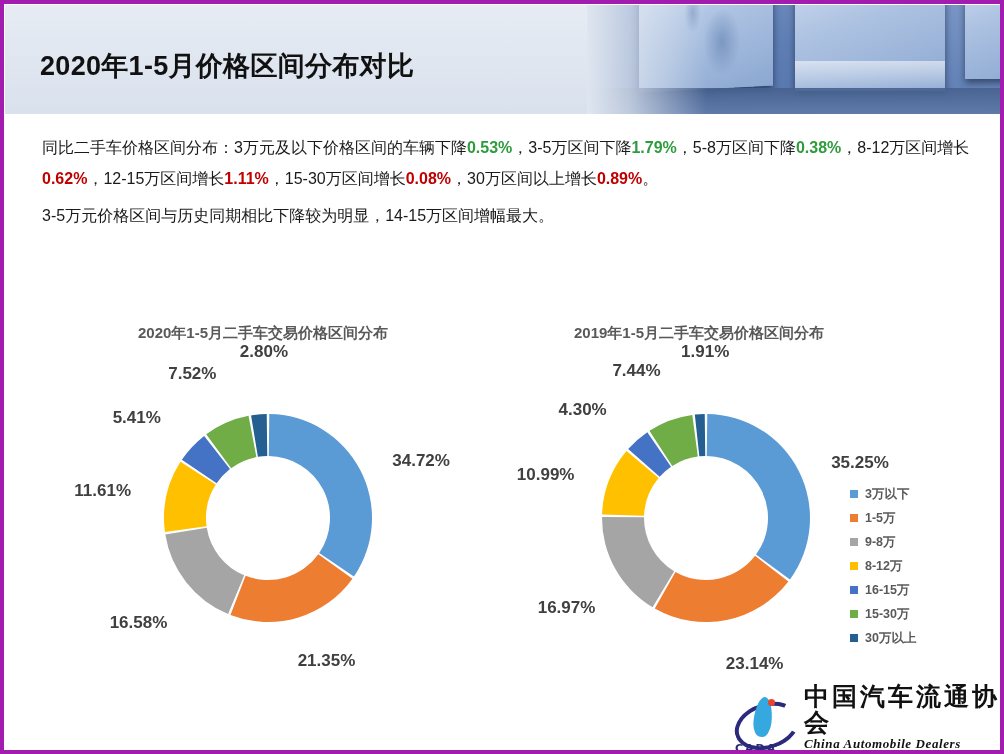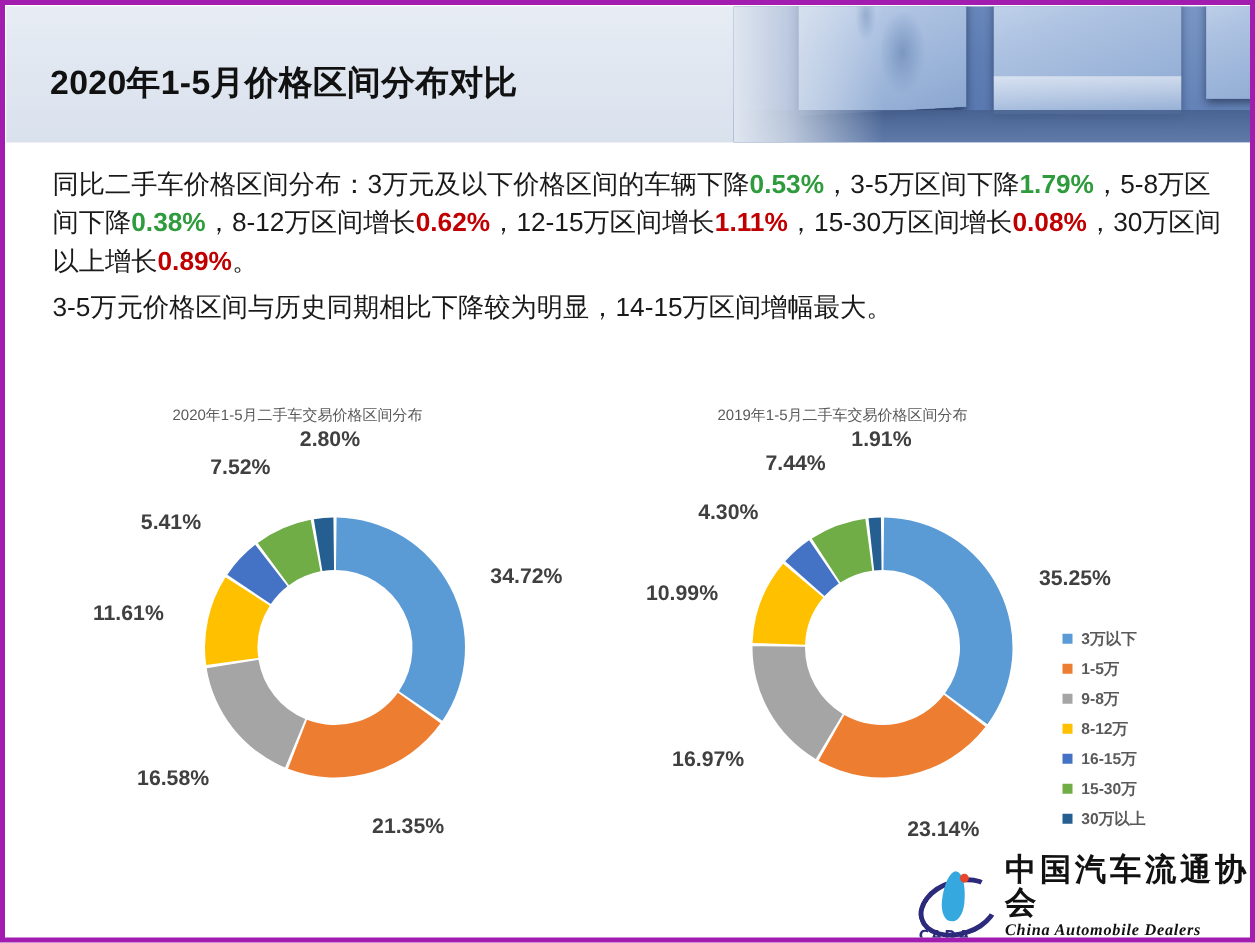--- a/index.html
+++ b/index.html
@@ -103,33 +103,33 @@
     white-space: nowrap;
     z-index: 20;
   }
 
   
   .body-text {
     position: absolute;
     left: 38px;
     top: 128px;
     width: 940px;
-    font-size: 21px;
+    font-size: 16px;
     line-height: 31px;
     color: #1a1a1a;
   }
   .body-text p { margin: 0 0 6px 0; }
   .hl-red   { color: #C00000; font-weight: 700; }
   .hl-green { color: #2E9B3C; font-weight: 700; }
 
   
   .chart-title {
     position: absolute;
-    font-size: 12px;
-    font-weight: 400;
+    font-size: 15px;
+    font-weight: 700;
     color: #595959;
     white-space: nowrap;
   }
   #chart-title-2020 { left: 134px; top: 320px; }
   #chart-title-2019 { left: 570px; top: 320px; }
 
   .donut-wrap { position: absolute; }
   #donut-2020 { left: 150px; top: 400px; }
   #donut-2019 { left: 588px; top: 400px; }
 
@@ -138,21 +138,21 @@
     font-size: 17px;
     font-weight: 700;
     color: #404040;
     white-space: nowrap;
   }
 
   
   .legend {
     position: absolute;
     left: 846px;
-    top: 495px;
+    top: 478px;
   }
   .legend-item {
     display: flex;
     align-items: center;
     height: 24px;
     font-size: 12.5px;
     font-weight: 700;
     color: #595959;
     white-space: nowrap;
   }

